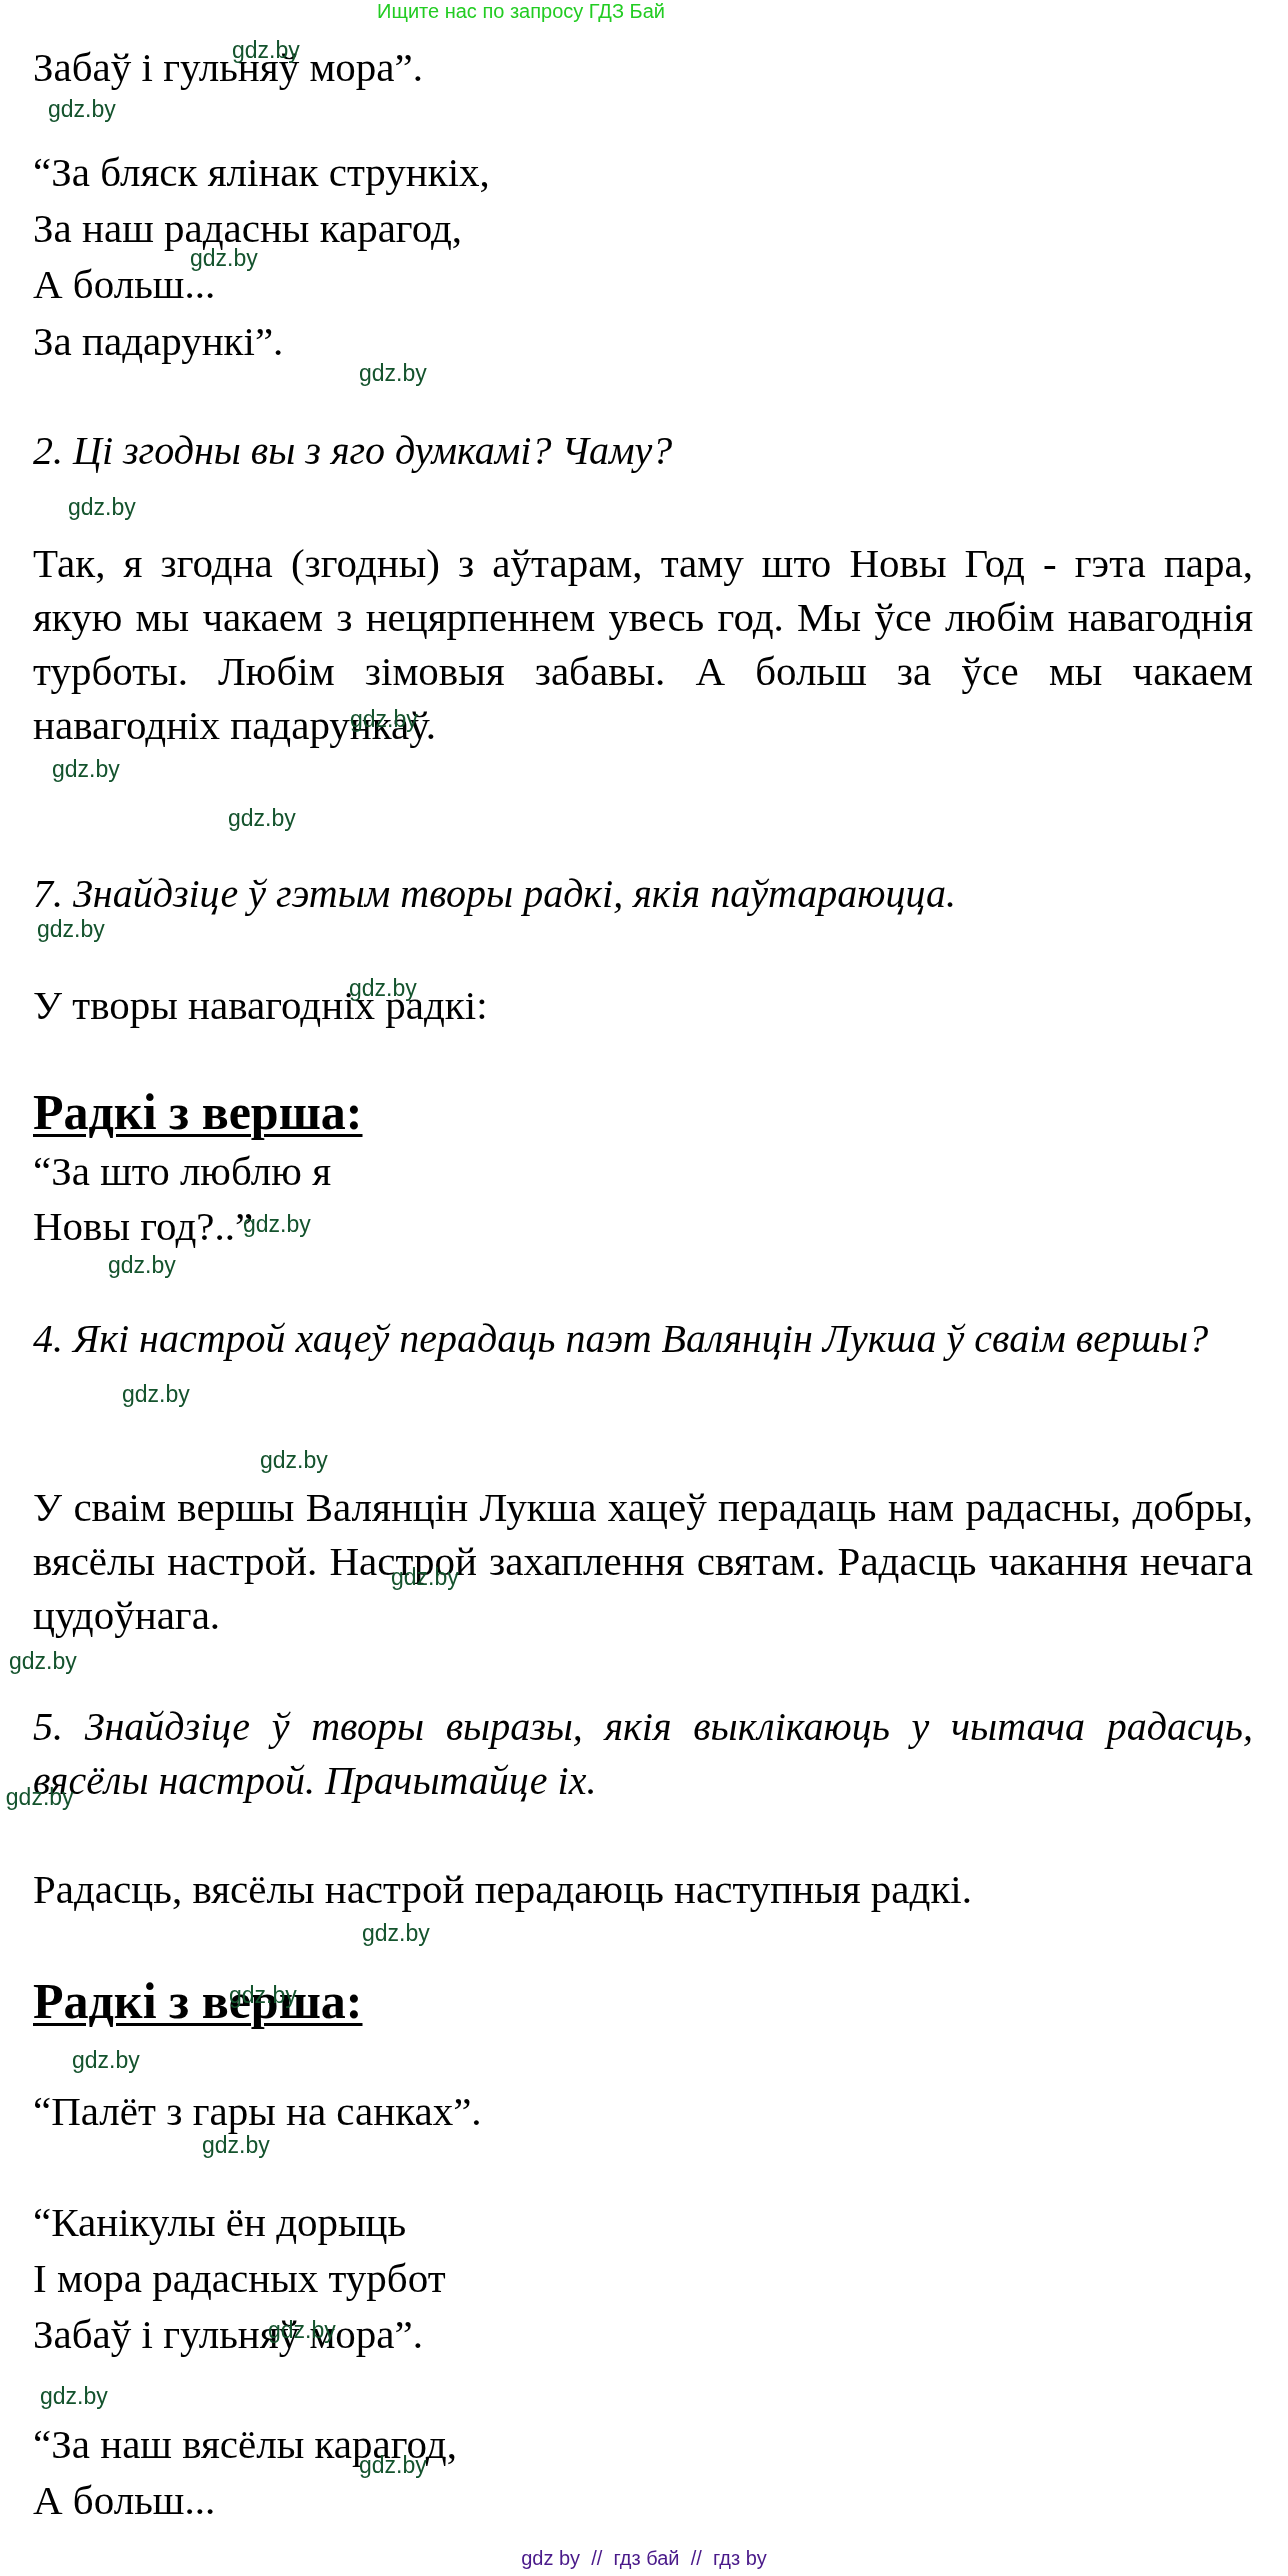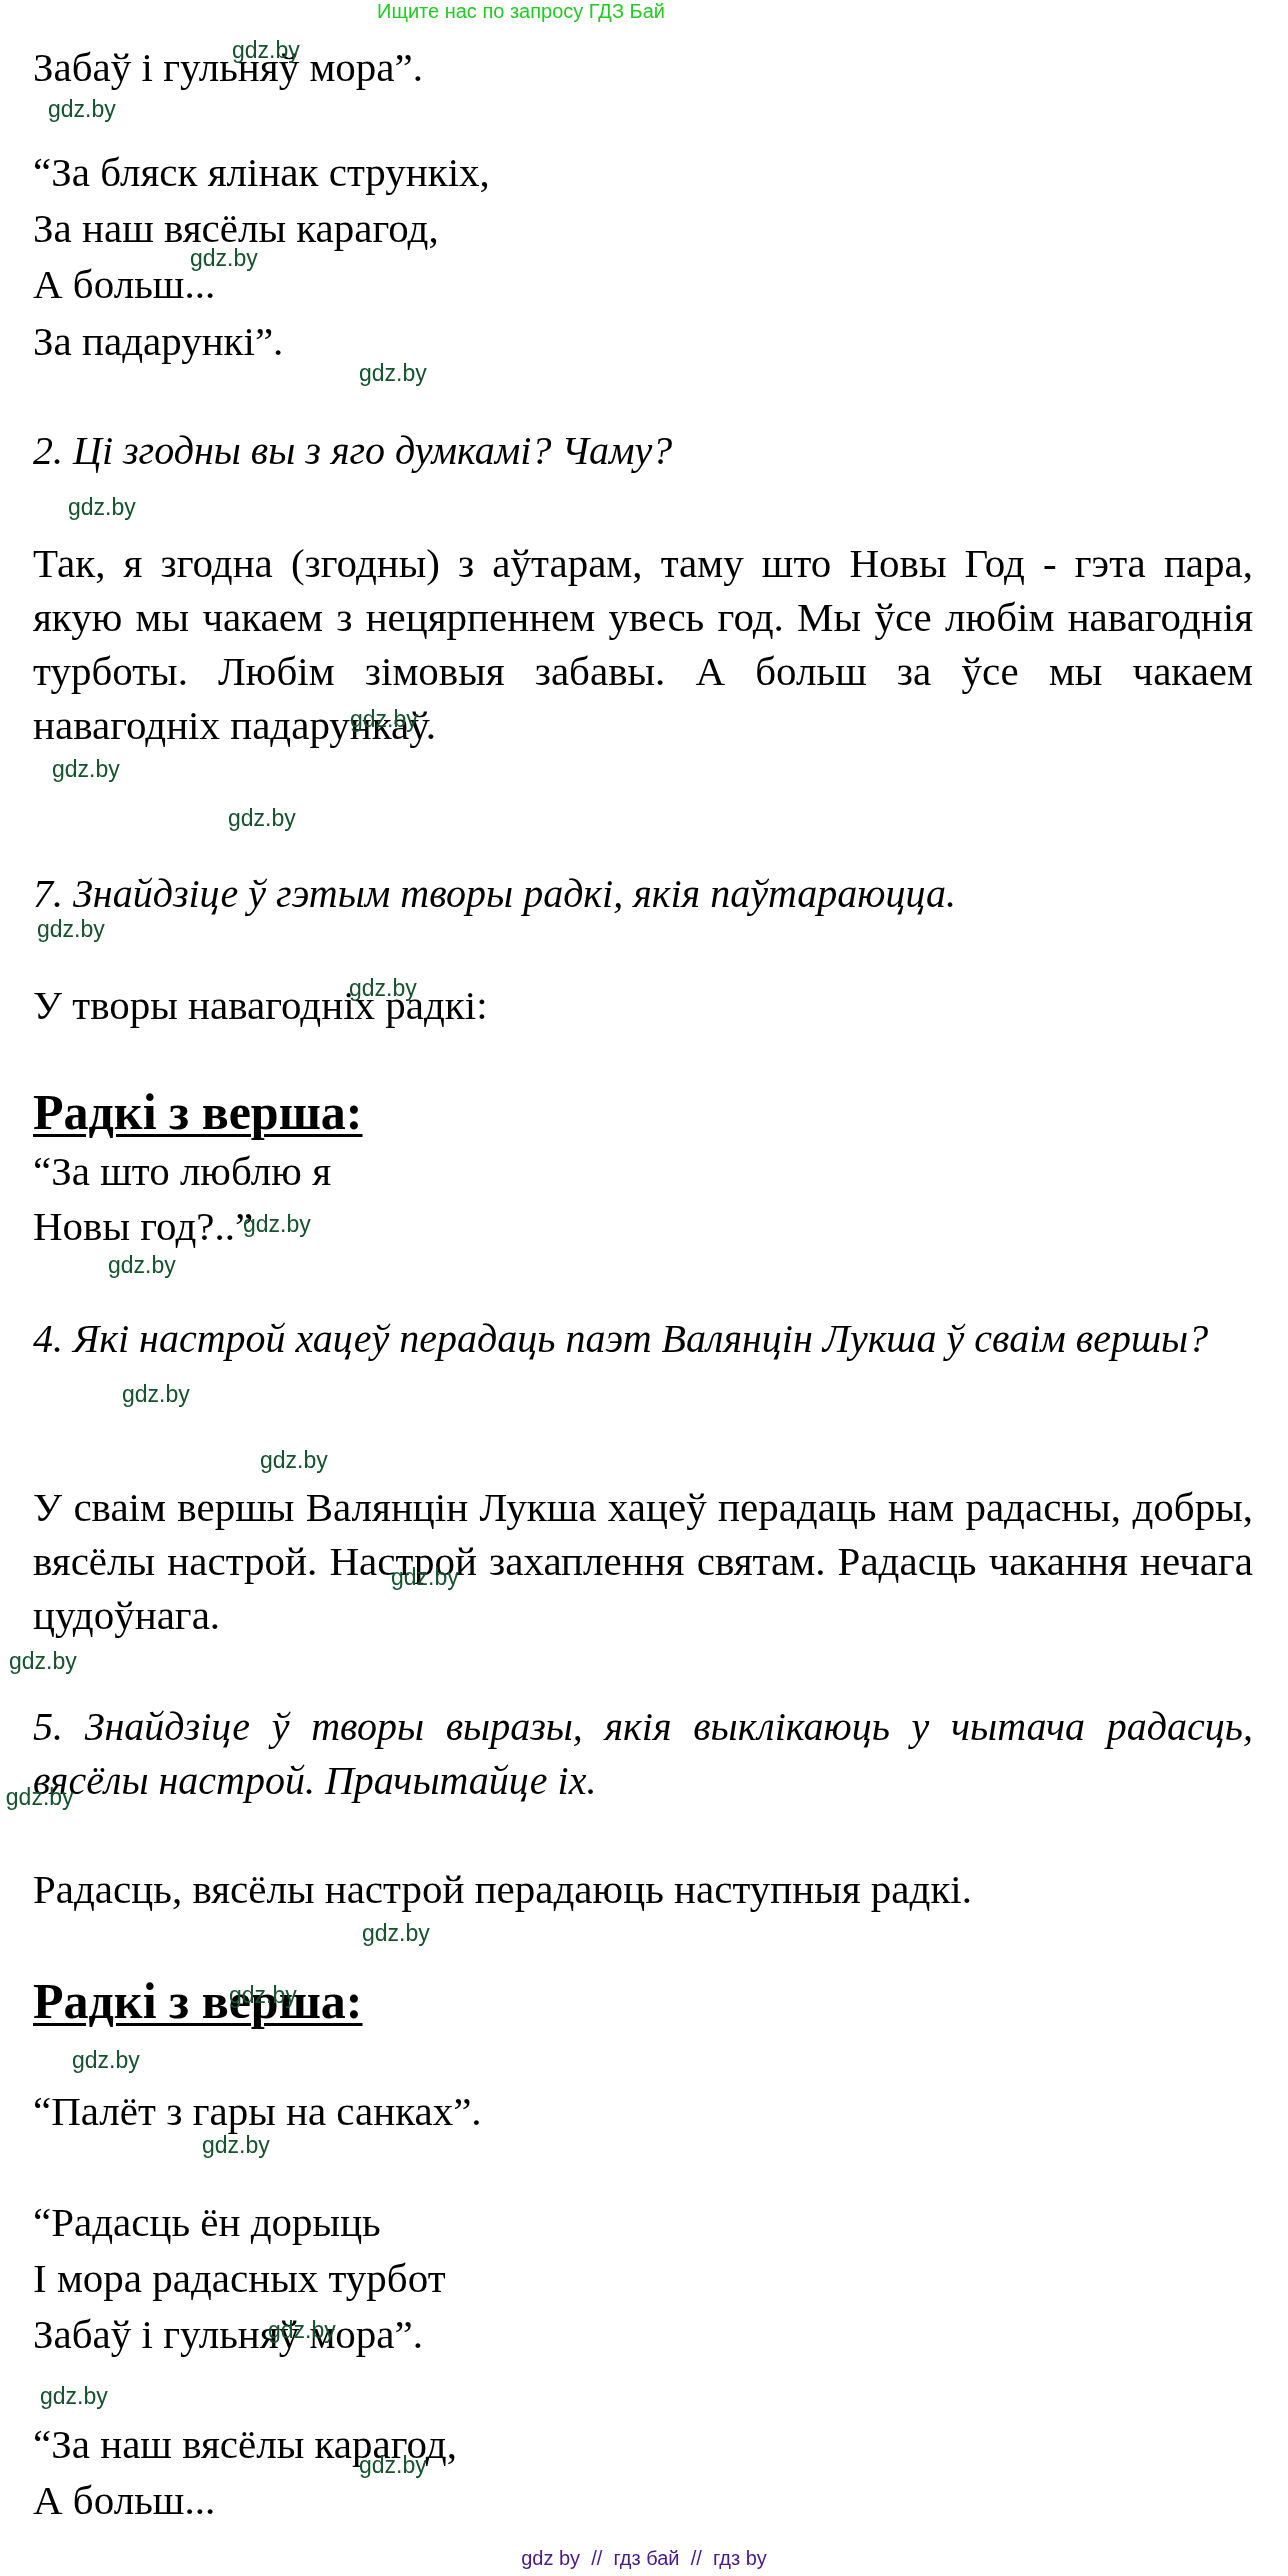--- a/index.html
+++ b/index.html
@@ -25,41 +25,41 @@
   .heading-u { left: 33px; font-size: 50px; line-height: 49px; font-weight: bold; text-decoration: underline; text-decoration-thickness: 3.3px; text-underline-offset: 5px; white-space: nowrap; }
   .wm { font-family: "Liberation Sans", sans-serif; font-size: 23px; line-height: 25px; color: #14532d; white-space: nowrap; }
 </style>
 </head>
 <body>
 
 <div class="abs top-banner">Ищите нас по запросу ГДЗ Бай</div>
 
 <div class="abs line" style="top:43px">Забаў і гульняў мора”.</div>
 <div class="abs line" style="top:148px">“За бляск ялінак стрункіх,</div>
-<div class="abs line" style="top:204px">За наш вясёлы карагод,</div>
+<div class="abs line" style="top:204px">За наш радасны карагод,</div>
 <div class="abs line" style="top:260px">А больш...</div>
 <div class="abs line" style="top:317px">За падарункі”.</div>
 
 <div class="abs q" style="top:424px">2. Ці згодны вы з яго думкамі? Чаму?</div>
 <div class="abs para" style="top:536px">Так, я згодна (згодны) з аўтарам, таму што Новы Год - гэта пара, якую мы чакаем з нецярпеннем увесь год. Мы ўсе любім навагоднія турботы. Любім зімовыя забавы. А больш за ўсе мы чакаем навагодніх падарункаў.</div>
 
 <div class="abs q" style="top:867px">7. Знайдзіце ў гэтым творы радкі, якія паўтараюцца.</div>
 <div class="abs line" style="top:981px">У творы навагодніх радкі:</div>
 <div class="abs heading-u" style="top:1088px">Радкі з верша:</div>
 <div class="abs line" style="top:1147px">“За што люблю я</div>
 <div class="abs line" style="top:1202px">Новы год?..”</div>
 
 <div class="abs q qjust" style="top:1312px">4. Які настрой хацеў перадаць паэт Валянцін Лукша ў сваім вершы?</div>
 <div class="abs para" style="top:1480px">У сваім вершы Валянцін Лукша хацеў перадаць нам радасны, добры, вясёлы настрой. Настрой захаплення святам. Радасць чакання нечага цудоўнага.</div>
 
 <div class="abs q qjust" style="top:1700px">5. Знайдзіце ў творы выразы, якія выклікаюць у чытача радасць, вясёлы настрой. Прачытайце іх.</div>
 <div class="abs line" style="top:1865px">Радасць, вясёлы настрой перадаюць наступныя радкі.</div>
 <div class="abs heading-u" style="top:1977px">Радкі з верша:</div>
 <div class="abs line" style="top:2087px">“Палёт з гары на санках”.</div>
-<div class="abs line" style="top:2198px">“Радасць ён дорыць</div>
+<div class="abs line" style="top:2198px">“Канікулы ён дорыць</div>
 <div class="abs line" style="top:2254px">І мора радасных турбот</div>
 <div class="abs line" style="top:2310px">Забаў і гульняў мора”.</div>
 <div class="abs line" style="top:2420px">“За наш вясёлы карагод,</div>
 <div class="abs line" style="top:2476px">А больш...</div>
 
 <div class="abs wm" style="left:232px;top:38px">gdz.by</div>
 <div class="abs wm" style="left:48px;top:97px">gdz.by</div>
 <div class="abs wm" style="left:190px;top:246px">gdz.by</div>
 <div class="abs wm" style="left:359px;top:361px">gdz.by</div>
 <div class="abs wm" style="left:68px;top:495px">gdz.by</div>

